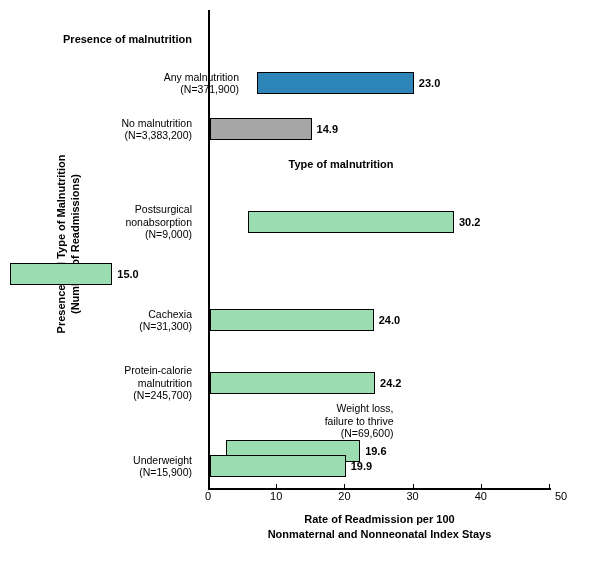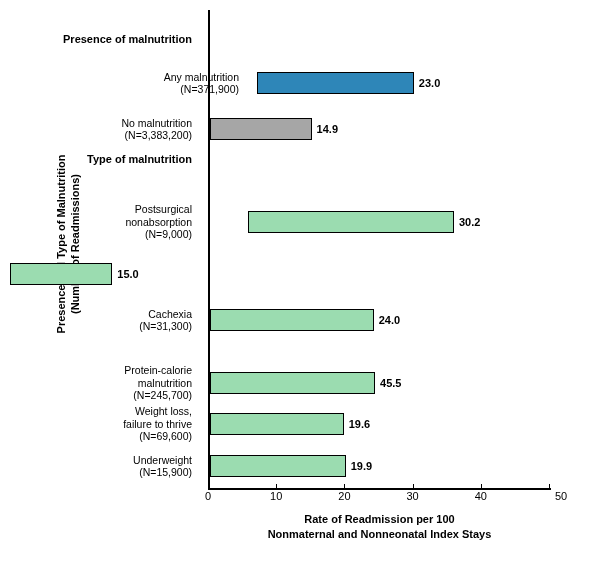--- a/index.html
+++ b/index.html
@@ -152,21 +152,21 @@
         </div>
       </div>
       <div class="row" style="top: 103px; height: 32px;">
         <div class="row-label">No malnutrition
 (N=3,383,200)</div>
         <div class="bar-wrap">
           <div class="bar" style="width: 101.618px; background: rgb(166, 166, 166);"></div>
           <div class="bar-value">14.9</div>
         </div>
       </div>
-      <div class="row" style="top: 136px; height: 26px;">
+      <div class="row" style="top: 148px; height: 26px; flex-direction: column;">
         <div class="row-label header">Type of malnutrition</div>
         <div class="bar-wrap"></div>
       </div>
       <div class="row" style="top: 190px; height: 44px; gap: 38px;">
         <div class="row-label">Postsurgical
 nonabsorption
 (N=9,000)</div>
         <div class="bar-wrap">
           <div class="bar" style="width: 205.964px; background: rgb(155, 220, 176);"></div>
           <div class="bar-value">30.2</div>
@@ -185,24 +185,24 @@
           <div class="bar" style="width: 163.68px; background: rgb(155, 220, 176);"></div>
           <div class="bar-value">24.0</div>
         </div>
       </div>
       <div class="row" style="top: 351px; height: 44px;">
         <div class="row-label">Protein-calorie
 malnutrition
 (N=245,700)</div>
         <div class="bar-wrap">
           <div class="bar" style="width: 165.044px; background: rgb(155, 220, 176);"></div>
-          <div class="bar-value">45.5</div>
-        </div>
-      </div>
-      <div class="row" style="top: 392px; height: 44px;">
+          <div class="bar-value">24.2</div>
+        </div>
+      </div>
+      <div class="row" style="top: 392px; height: 44px; flex-direction: column;">
         <div class="row-label">Weight loss,
 failure to thrive
 (N=69,600)</div>
         <div class="bar-wrap">
           <div class="bar" style="width: 133.672px; background: rgb(155, 220, 176);"></div>
           <div class="bar-value">19.6</div>
         </div>
       </div>
       <div class="row" style="top: 440px; height: 32px;">
         <div class="row-label">Underweight

